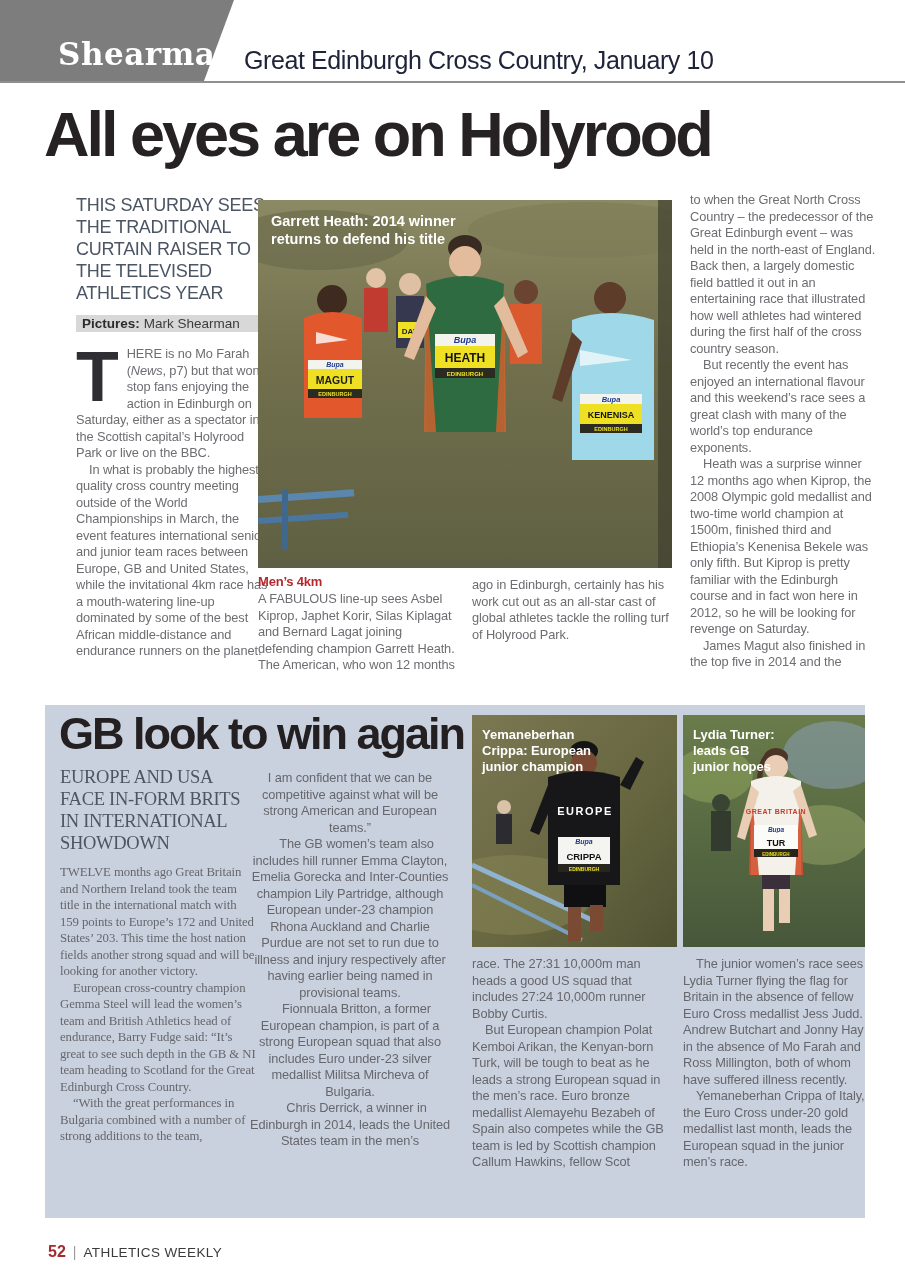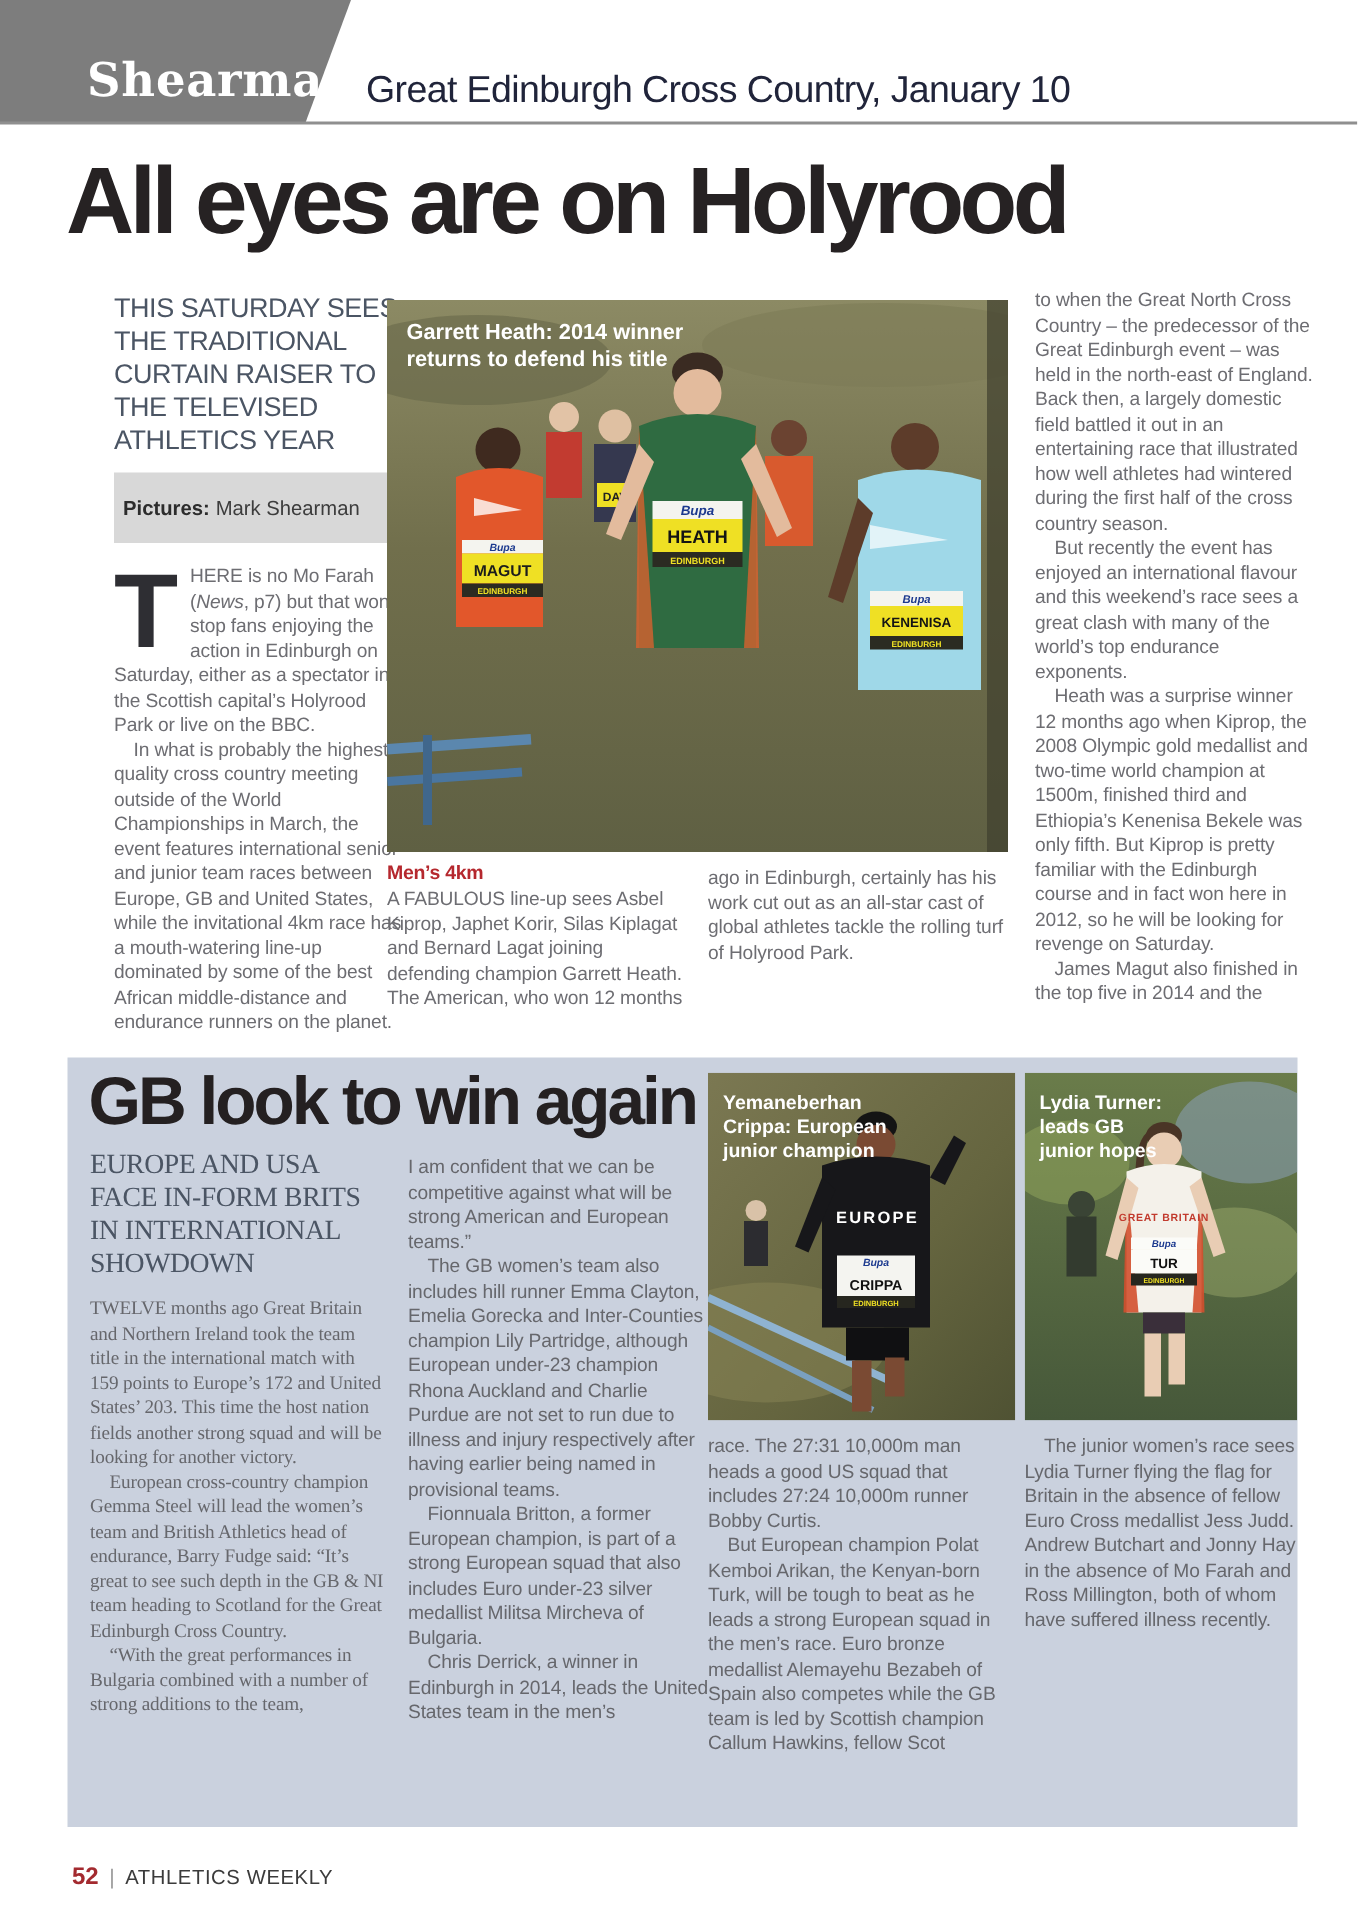--- a/index.html
+++ b/index.html
@@ -16,21 +16,21 @@
 
   
   .headline{position:absolute;left:44px;top:98px;width:850px;font-size:63px;font-weight:bold;
         letter-spacing:-3px;color:#262223;white-space:nowrap;}
 
   
   .body-col{position:absolute;overflow:hidden;}
   p.body{margin:0;font-size:12.8px;line-height:16.5px;color:#6d6d72;letter-spacing:-.1px;}
   p.body.ind{text-indent:13px;}
   .standfirst{font-size:18px;line-height:22px;color:#4b5564;letter-spacing:-.3px;}
-  .credit-bar{margin-top:11px;background:#d8d8d8;padding:16px 6px;font-size:13.5px;color:#3c3c3c;width:178px;}
+  .credit-bar{margin-top:11px;background:#d8d8d8;padding:1px 6px;font-size:13.5px;color:#3c3c3c;width:178px;}
   .credit-bar b{color:#2c2c2c;margin-right:4px;}
   .dropcap{float:left;font-size:70px;line-height:56px;font-weight:bold;color:#2e2e33;
         margin:3px 8px 0 0;}
   .lead-body{margin-top:14px;}
   .red-head{margin:0 0 2px 0;font-size:13px;font-weight:bold;color:#b5282e;letter-spacing:-.2px;}
 
   
   .mens{position:absolute;left:258px;top:574px;width:414px;height:128px;overflow:hidden;display:flex;gap:14px;}
   .mens .mcol{width:200px;}
 
@@ -170,21 +170,21 @@
   <div class="gb-bg"></div>
   <div class="gb-headline">GB look to win again</div>
 
   <div class="body-col gb-col" style="left:60px;top:766px;width:198px;height:448px;font-family:Liberation Serif, serif;">
     <div class="gb-standfirst">EUROPE AND USA FACE IN-FORM BRITS IN INTERNATIONAL SHOWDOWN</div>
     <p class="body">TWELVE months ago Great Britain and Northern Ireland took the team title in the international match with 159 points to Europe’s 172 and United States’ 203. This time the host nation fields another strong squad and will be looking for another victory.</p>
     <p class="body ind">European cross-country champion Gemma Steel will lead the women’s team and British Athletics head of endurance, Barry Fudge said: “It’s great to see such depth in the GB &amp; NI team heading to Scotland for the Great Edinburgh Cross Country.</p>
     <p class="body ind">“With the great performances in Bulgaria combined with a number of strong additions to the team,</p>
   </div>
 
-  <div class="body-col gb-col" style="left:272px;top:770px;width:200px;height:444px;">
+  <div class="body-col gb-col" style="left:250px;top:770px;width:200px;height:444px;text-align:center;">
     <p class="body">I am confident that we can be competitive against what will be strong American and European teams.”</p>
     <p class="body ind">The GB women’s team also includes hill runner Emma Clayton, Emelia Gorecka and Inter-Counties champion Lily Partridge, although European under-23 champion Rhona Auckland and Charlie Purdue are not set to run due to illness and injury respectively after having earlier being named in provisional teams.</p>
     <p class="body ind">Fionnuala Britton, a former European champion, is part of a strong European squad that also includes Euro under-23 silver medallist Militsa Mircheva of Bulgaria.</p>
     <p class="body ind">Chris Derrick, a winner in Edinburgh in 2014, leads the United States team in the men’s</p>
   </div>
 
   <div class="body-col gb-col" style="left:472px;top:715px;width:205px;height:500px;">
     <div class="photo" style="position:relative;">
       <svg viewBox="0 0 205 232" width="205" height="232">
         <defs>
@@ -261,20 +261,21 @@
         <rect x="80" y="174" width="11" height="42" fill="#e9cdb4"></rect>
         <rect x="96" y="174" width="11" height="34" fill="#e9cdb4"></rect>
         <text x="10" y="24" class="svg-caption-sm">Lydia Turner:</text>
         <text x="10" y="40" class="svg-caption-sm">leads GB</text>
         <text x="10" y="56" class="svg-caption-sm">junior hopes</text>
       </svg>
     </div>
     <div class="gb-photo-gap"></div>
     <p class="body ind">The junior women’s race sees Lydia Turner flying the flag for Britain in the absence of fellow Euro Cross medallist Jess Judd.</p>
     <p class="body">Andrew Butchart and Jonny Hay in the absence of Mo Farah and Ross Millington, both of whom have suffered illness recently.</p>
+    <p class="body ind">Yemaneberhan Crippa of Italy, the Euro Cross under-20 gold medallist last month, leads the European squad in the junior men’s race.</p>
   </div>
 
   <div class="footer">
     <span class="page-number">52</span>
     <span class="footer-divider">|</span>
     <span class="magazine-name">ATHLETICS WEEKLY</span>
   </div>
 
 </div>
 

